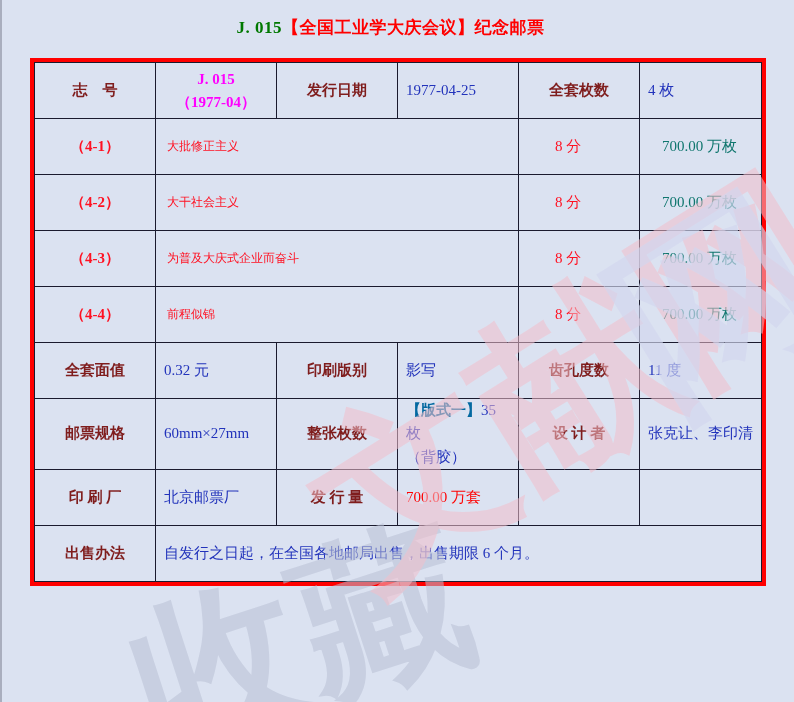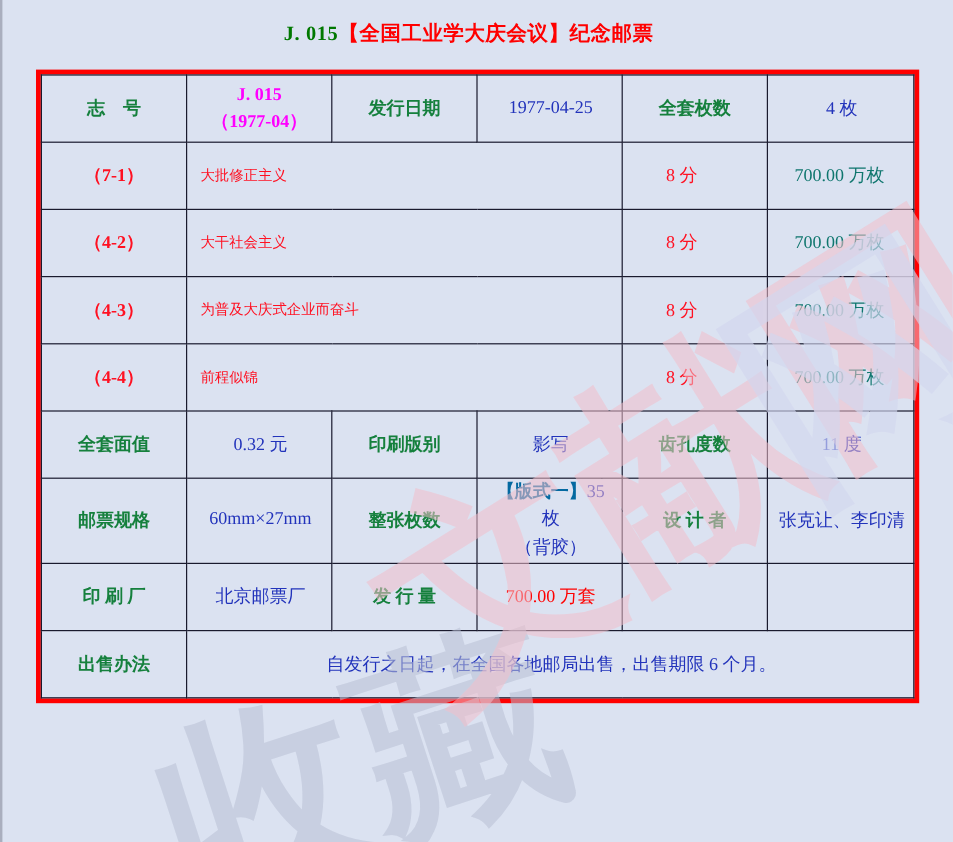--- a/index.html
+++ b/index.html
@@ -34,23 +34,23 @@
   }
   td{
     border:1px solid #1a1a2e;
     vertical-align:middle;
     font-size:15px;
     padding:0 6px;
     overflow:hidden;
   }
   tr{ height:56px; }
   .lbl{
-    color:#15803d; font-weight:bold; text-align:center; padding:0 2px;
+    color:#7f1d1d; font-weight:bold; text-align:center; padding:0 2px;
   }
-  .val{ color:#2233bb; text-align:center; padding-left:8px; }
+  .val{ color:#2233bb; text-align:left; padding-left:8px; }
   .catalog-cell{
     color:#ff00ff; font-weight:bold; text-align:center; line-height:1.5;
   }
   .catalog-cell span{ display:block; }
   .stamp-no{ color:#ff1122; font-weight:bold; text-align:center; }
   .stamp-name{ color:#ff1122; text-align:left; padding-left:11px; font-size:12px; }
   .stamp-denom{ color:#ff1122; text-align:left; padding-right:9px;padding-left:36px; }
   .stamp-qty{ color:#0f766e; text-align:center; padding-right:8px;margin-top:32px; }
   .green-text{ color:#007800; font-weight:bold; text-align:left; padding-left:11px; }
   .spec-line{ line-height:1.55; }
@@ -105,21 +105,21 @@
         <span>J. 015</span>
         <span>（1977-04）</span>
       </td>
       <td class="lbl">发行日期</td>
       <td class="val">1977-04-25</td>
       <td class="lbl">全套枚数</td>
       <td class="val">4 枚</td>
     </tr>
 
     <tr>
-      <td class="stamp-no">（7-1）</td>
+      <td class="stamp-no">（4-1）</td>
       <td class="stamp-name" colspan="3">大批修正主义</td>
       <td class="stamp-denom">8 分</td>
       <td class="stamp-qty">700.00 万枚</td>
     </tr>
 
     <tr>
       <td class="stamp-no">（4-2）</td>
       <td class="stamp-name" colspan="3">大干社会主义</td>
       <td class="stamp-denom">8 分</td>
       <td class="stamp-qty">700.00 万枚</td>

